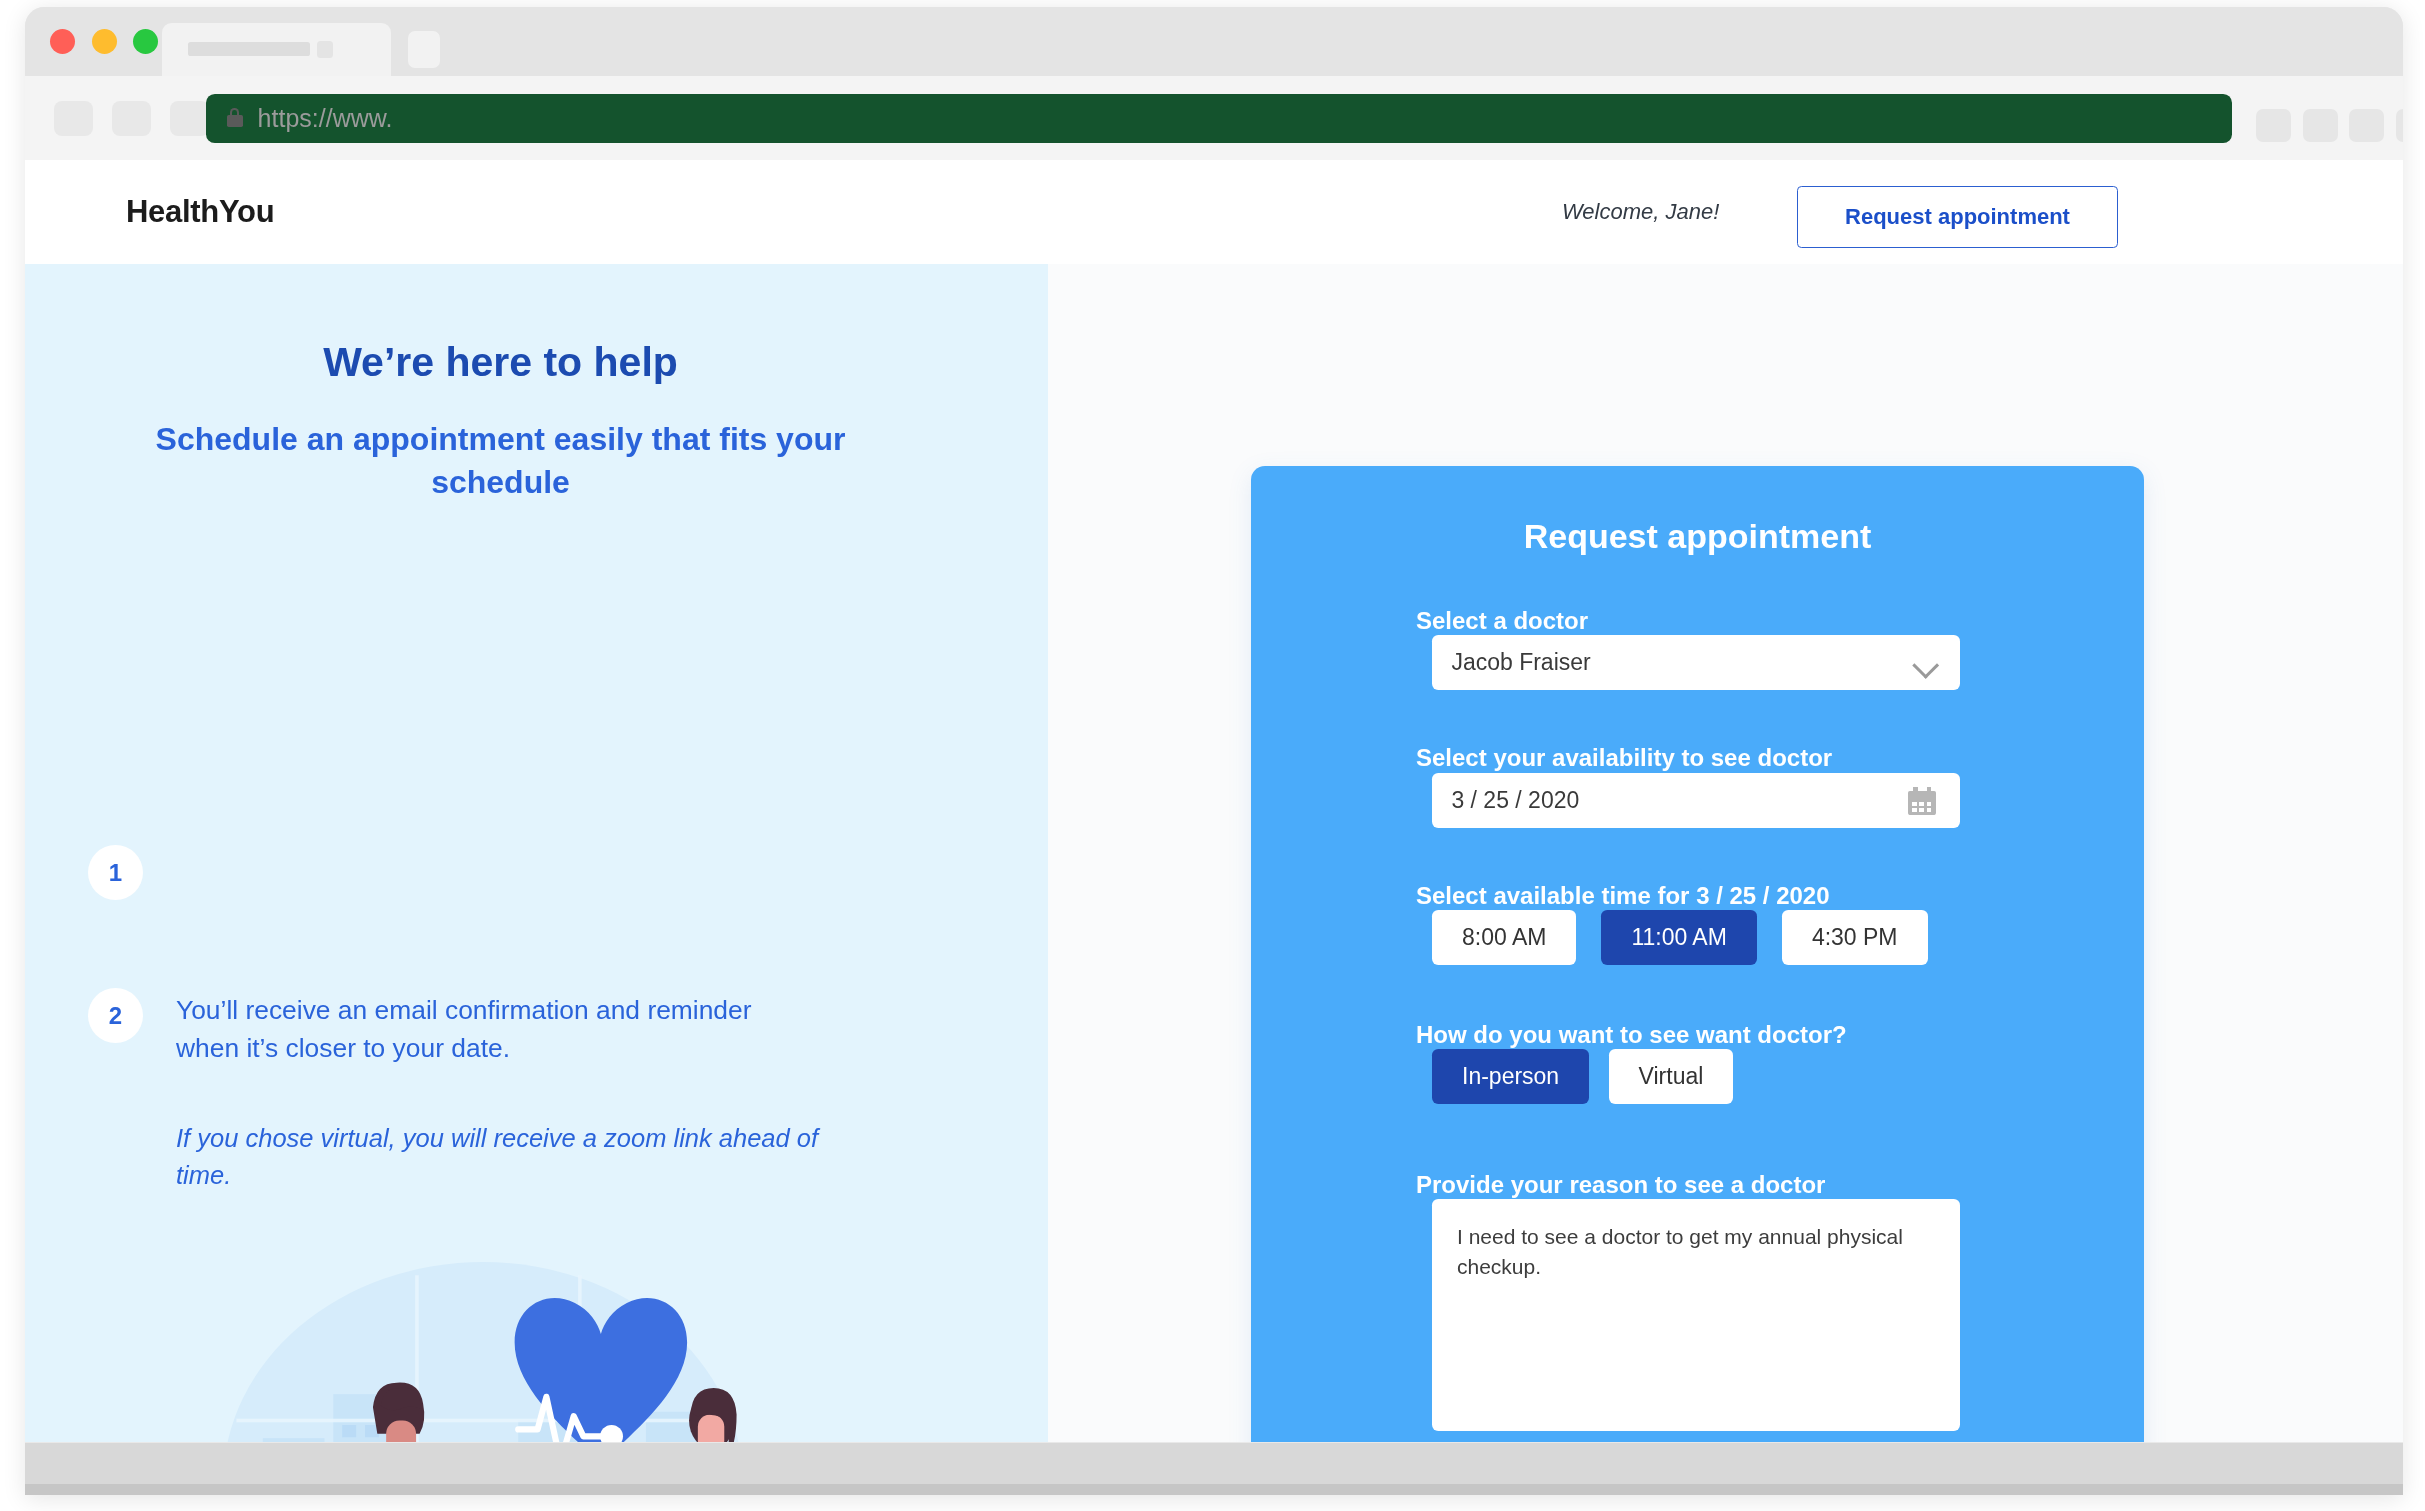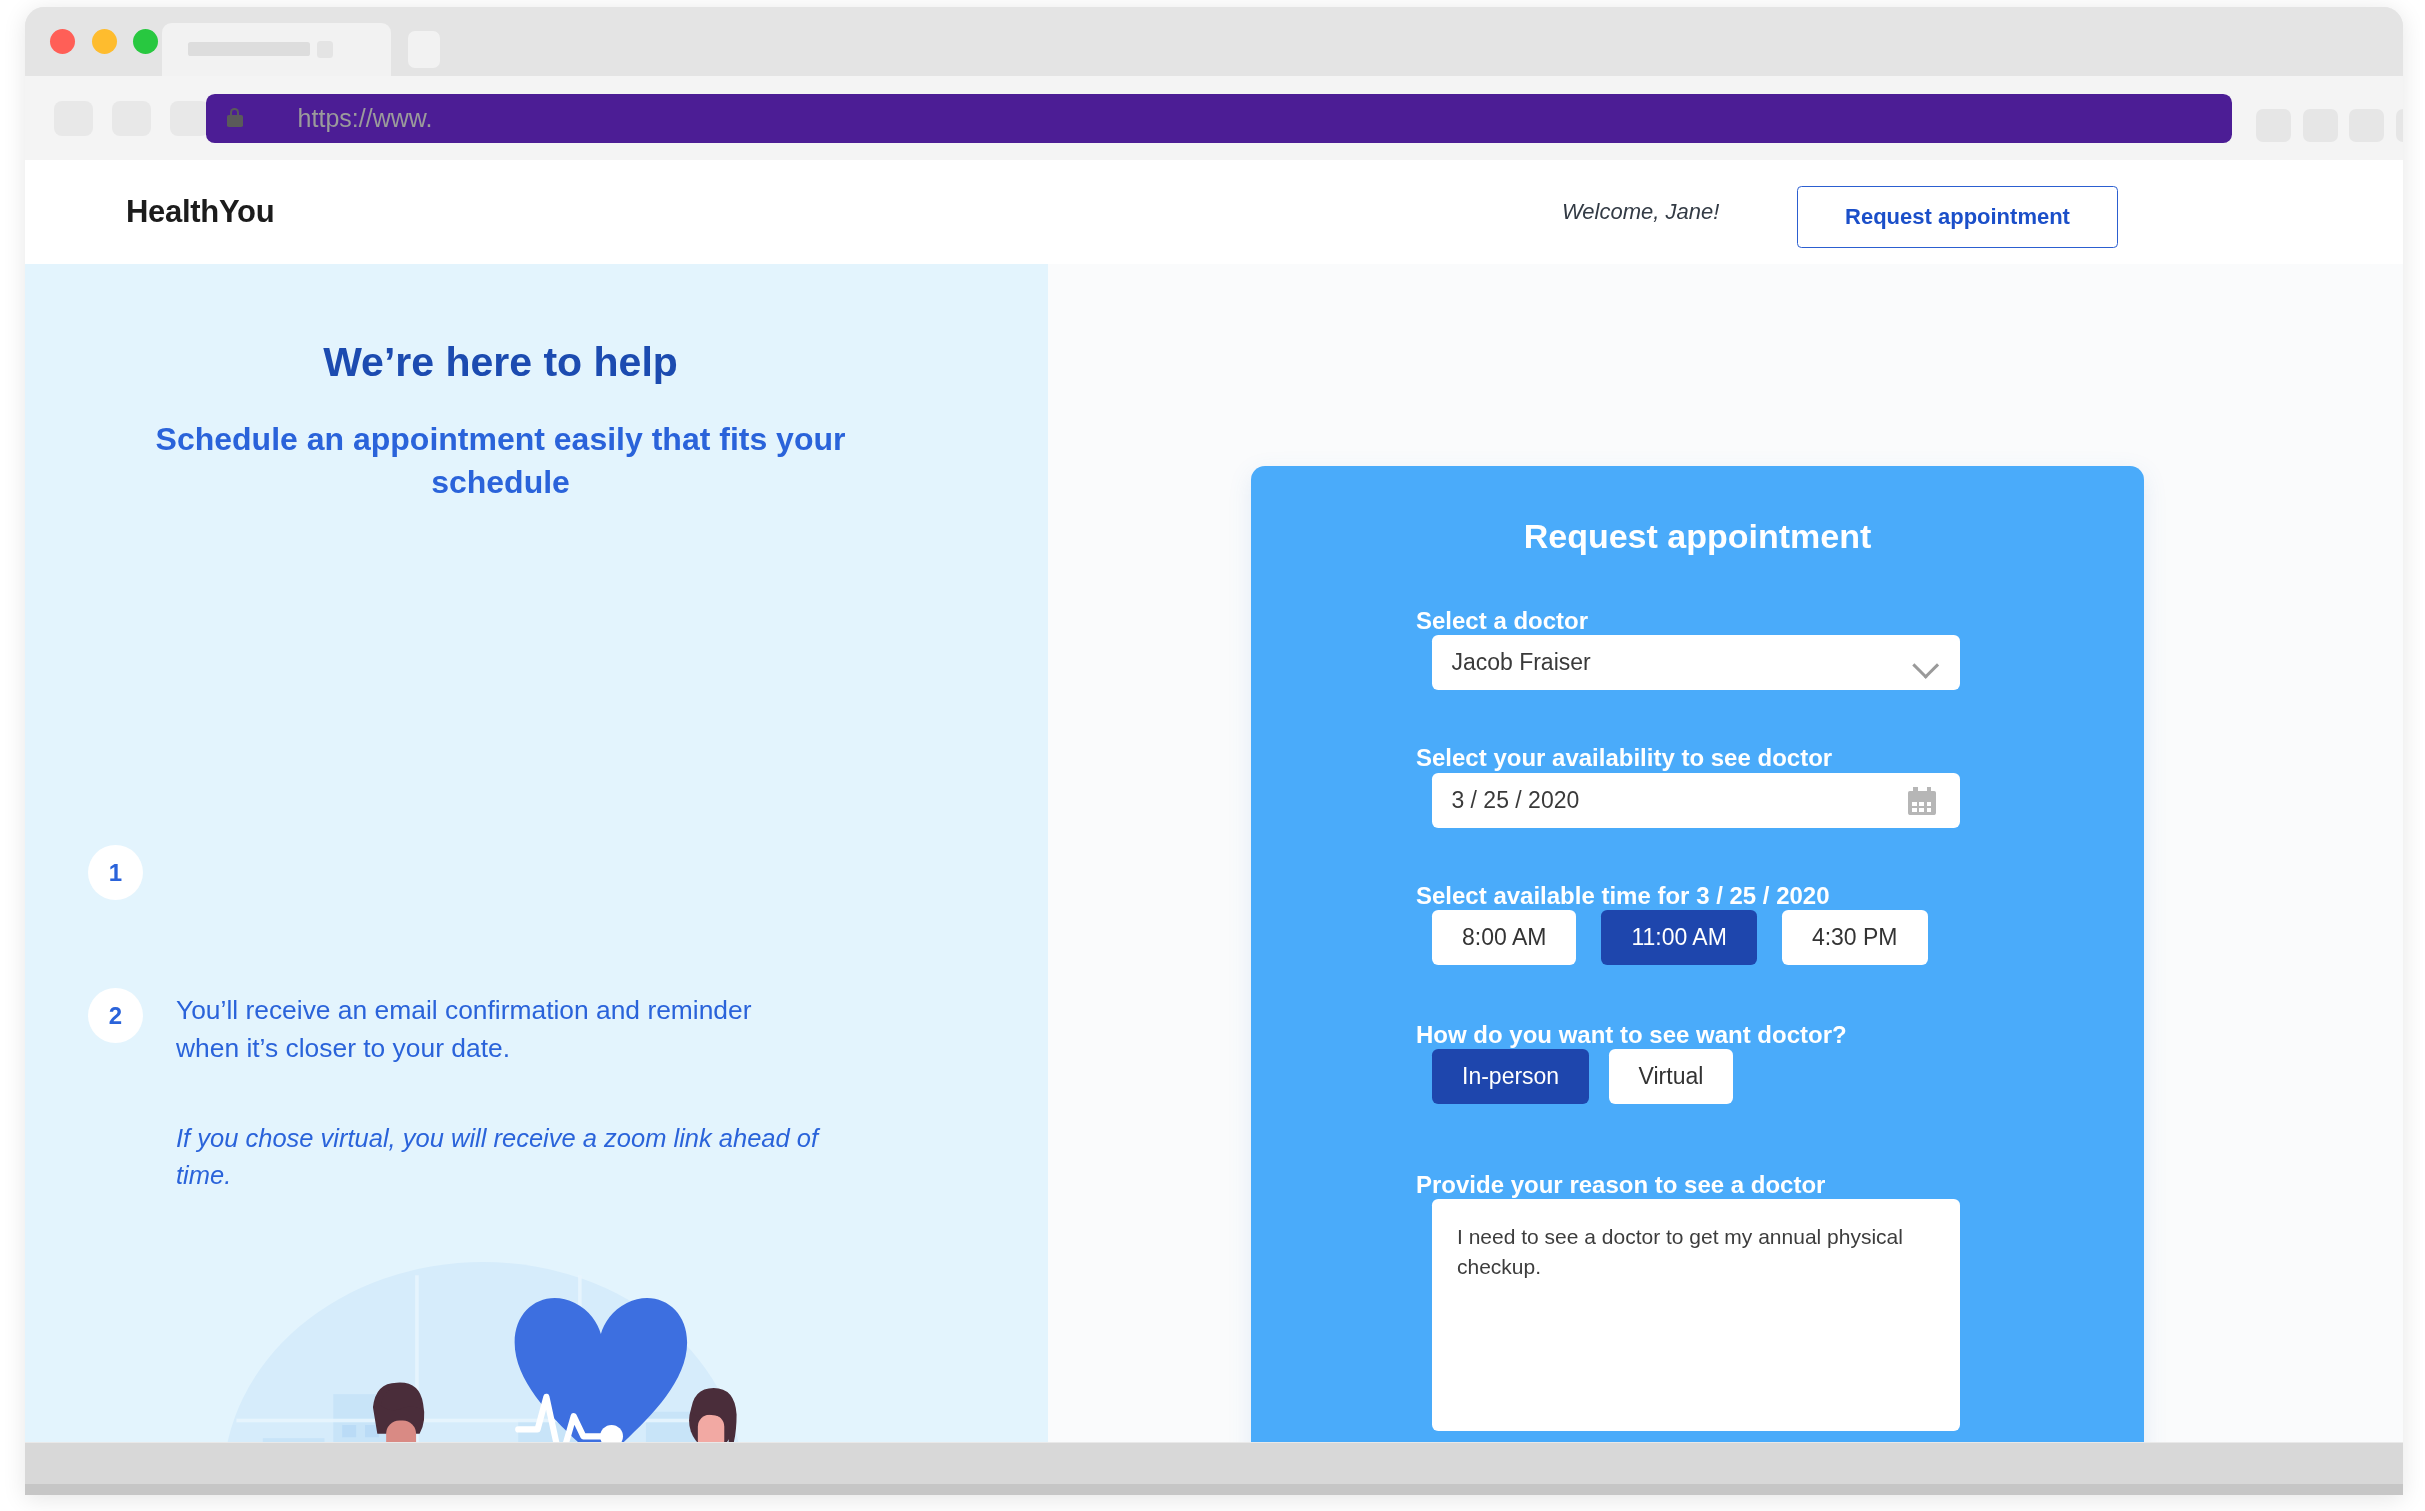--- a/index.html
+++ b/index.html
@@ -66,22 +66,22 @@
     width: 39px; height: 35px; border-radius: 8px;
     background: #e8e8e8;
   }
   #back-button { left: 29px; }
   #forward-button { left: 87px; }
   #reload-button { left: 145px; }
 
   #urlbar {
     position: absolute; left: 181px; top: 17.6px;
     width: 2026px; height: 49px;
-    background: #4c1d95; border-radius: 8.8px;
-    display: flex; align-items: center; gap: 40px;
+    background: #14532d; border-radius: 8.8px;
+    display: flex; align-items: center;
   }
   #lock-icon { margin-left: 20px; width: 17.6px; height: 21px; position: relative; flex: none; }
   #lock-icon .shackle {
     position: absolute; left: 4.4px; top: 0;
     width: 8.8px; height: 8.8px;
     border: 2.6px solid #5a5a5a; border-bottom: none;
     border-radius: 4.4px 4.4px 0 0;
   }
   #lock-icon .body {
     position: absolute; left: 0.9px; top: 7px;

